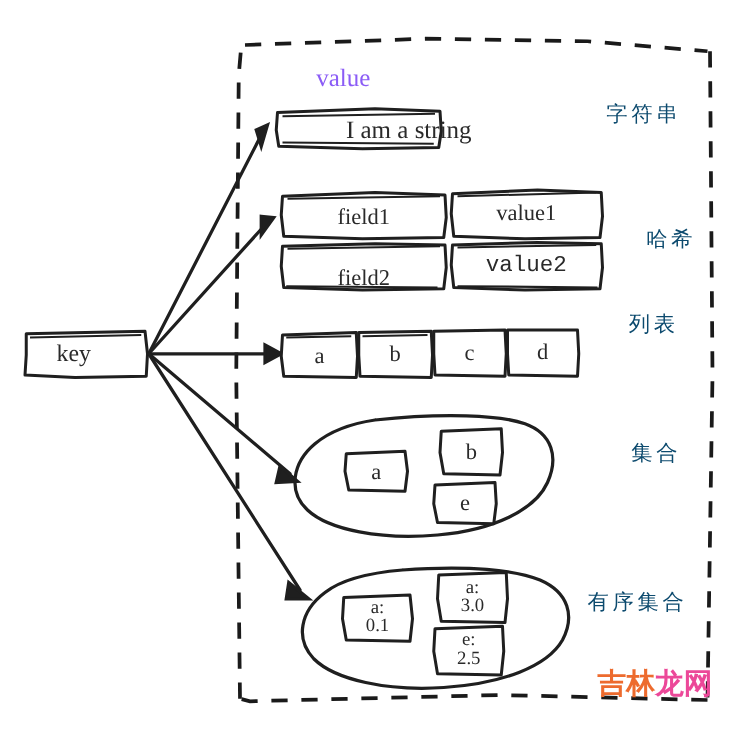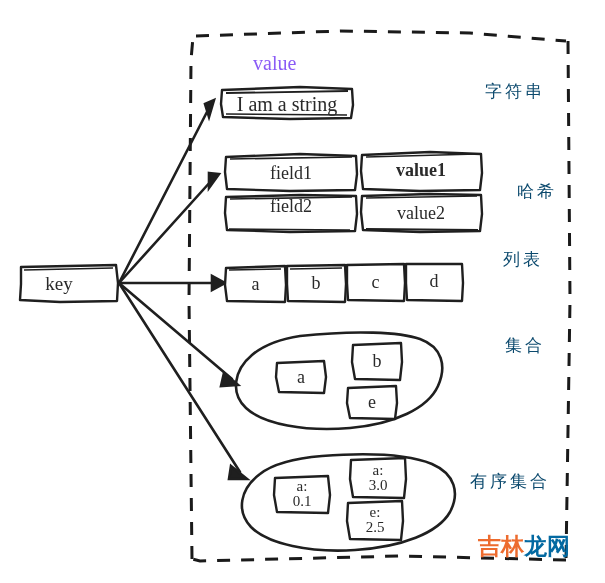--- a/index.html
+++ b/index.html
@@ -159,46 +159,46 @@
       <path d="M 351 460 L 405 458 L 406 479 L 404 498 L 353 497 L 350 479 Z"></path>
       <path d="M 348 503 L 402 501 L 403 521 L 401 540 L 350 539 L 347 521 Z"></path>
     </g>
 
   </svg>
 
   <div class="lbl value-cap" style="left:253px; top:52px;">value</div>
 
   <div class="box-text key-cap" style="left:21px; top:266px; width:76px; height:35px;">key</div>
 
-  <div class="box-text str-cap" style="left:222px; top:88px; width:130px; height:31px;">I am a string</div>
+  <div class="box-text str-cap" style="left:222px; top:88px; width:130px; height:31px;padding-left:40px;">I am a string</div>
 
   <div class="box-text hash-cap" style="left:226px; top:155px; width:130px; height:36px;">field1</div>
-  <div class="box-text hash-cap" style="left:361px; top:154px; width:120px; height:32px;font-weight:bold;">value1</div>
-  <div class="box-text hash-cap" style="left:226px; top:180px; width:130px; height:52px;">field2</div>
-  <div class="box-text hash-cap" style="left:361px; top:195px; width:120px; height:36px;">value2</div>
+  <div class="box-text hash-cap" style="left:361px; top:154px; width:120px; height:32px;">value1</div>
+  <div class="box-text hash-cap" style="left:226px; top:196px; width:130px; height:52px;">field2</div>
+  <div class="box-text hash-cap" style="left:361px; top:195px; width:120px; height:36px;font-family:Liberation Mono, monospace;">value2</div>
 
   <div class="box-text list-cap" style="left:226px; top:267px; width:59px; height:34px;">a</div>
   <div class="box-text list-cap" style="left:287px; top:266px; width:58px; height:34px;">b</div>
   <div class="box-text list-cap" style="left:347px; top:265px; width:57px; height:34px;">c</div>
   <div class="box-text list-cap" style="left:406px; top:264px; width:56px; height:34px;">d</div>
 
   <div class="box-text set-cap" style="left:276px; top:361px; width:50px; height:31px;">a</div>
   <div class="box-text set-cap" style="left:352px; top:343px; width:50px; height:36px;">b</div>
   <div class="box-text set-cap" style="left:347px; top:386px; width:50px; height:32px;">e</div>
 
   <div class="box-text zset-cap" style="left:274px; top:476px; width:56px; height:36px;">a:
 0.1</div>
   <div class="box-text zset-cap" style="left:350px; top:458px; width:56px; height:39px;">a:
 3.0</div>
   <div class="box-text zset-cap" style="left:347px; top:501px; width:56px; height:38px;">e:
 2.5</div>
 
   <div class="lbl cn" style="left:485px; top:80px;">字符串</div>
   <div class="lbl cn" style="left:517px; top:180px;">哈希</div>
   <div class="lbl cn" style="left:503px; top:248px;">列表</div>
-  <div class="lbl cn" style="left:505px; top:334px;">集合</div>
+  <div class="lbl cn" style="left:505px; top:351px;">集合</div>
   <div class="lbl cn" style="left:470px; top:470px;">有序集合</div>
 
   <div class="watermark" style="left:478px; top:531px;">
-    <span style="color:#ED6B2E;">吉林</span><span style="color:#0369a1;">龙网</span>
+    <span style="color:#ED6B2E;">吉林</span><span style="color:#ec4899;">龙网</span>
   </div>
 
 </div>
 
 </body></html>

